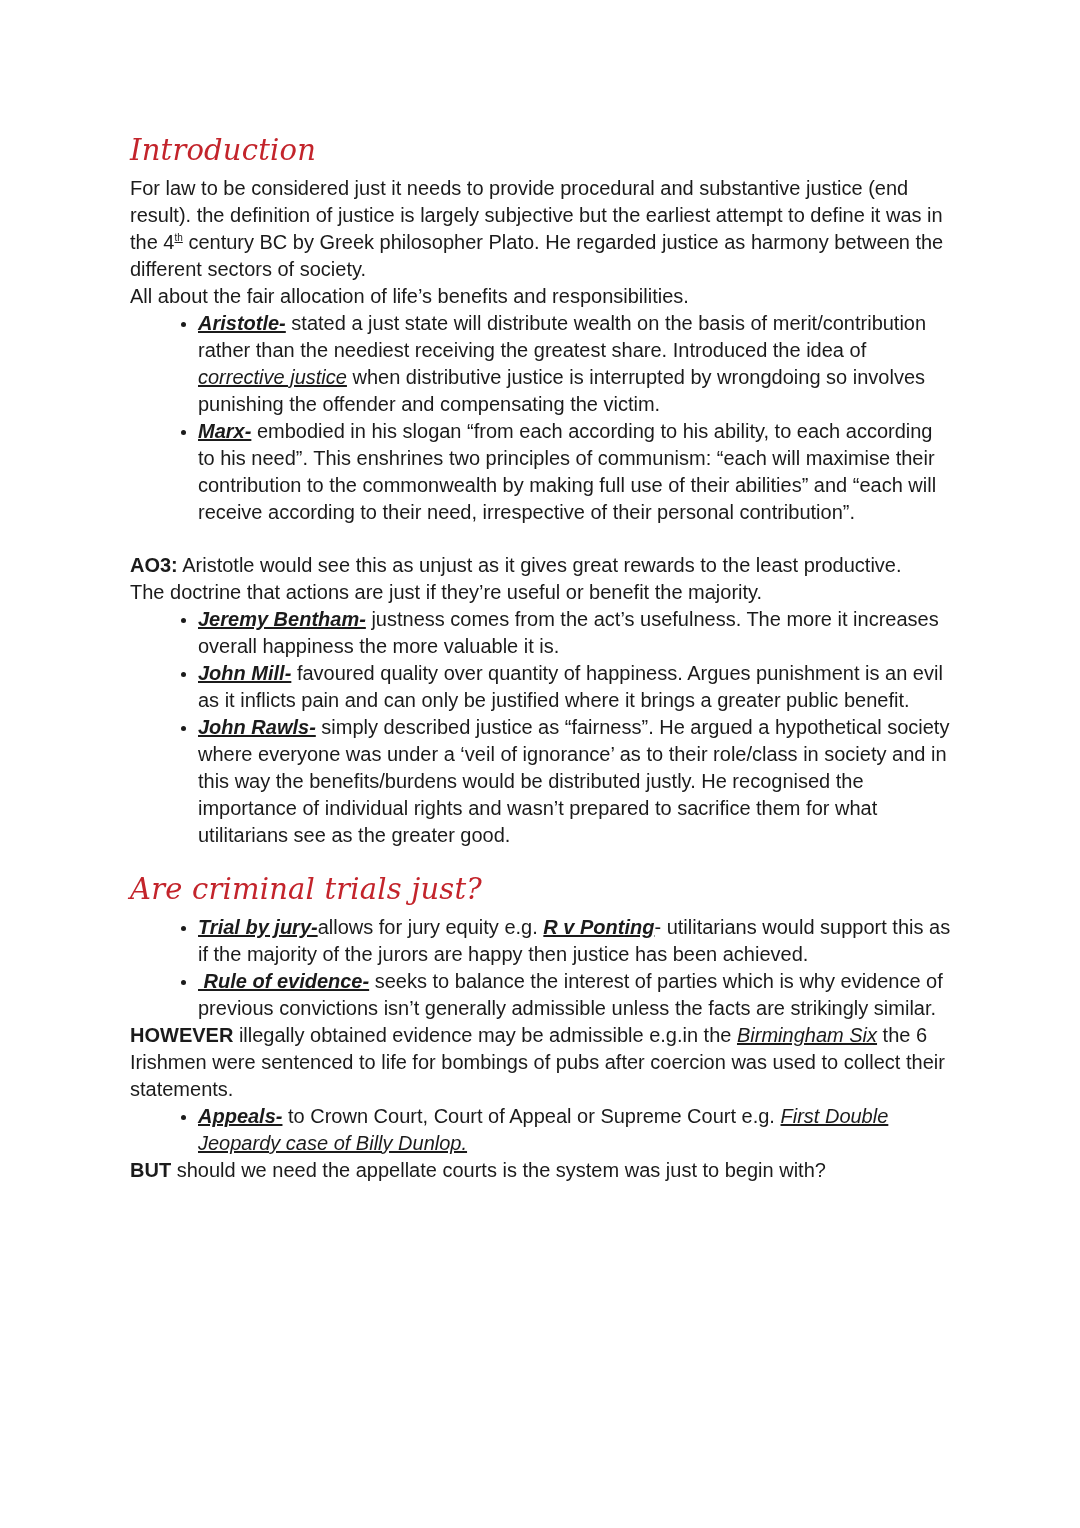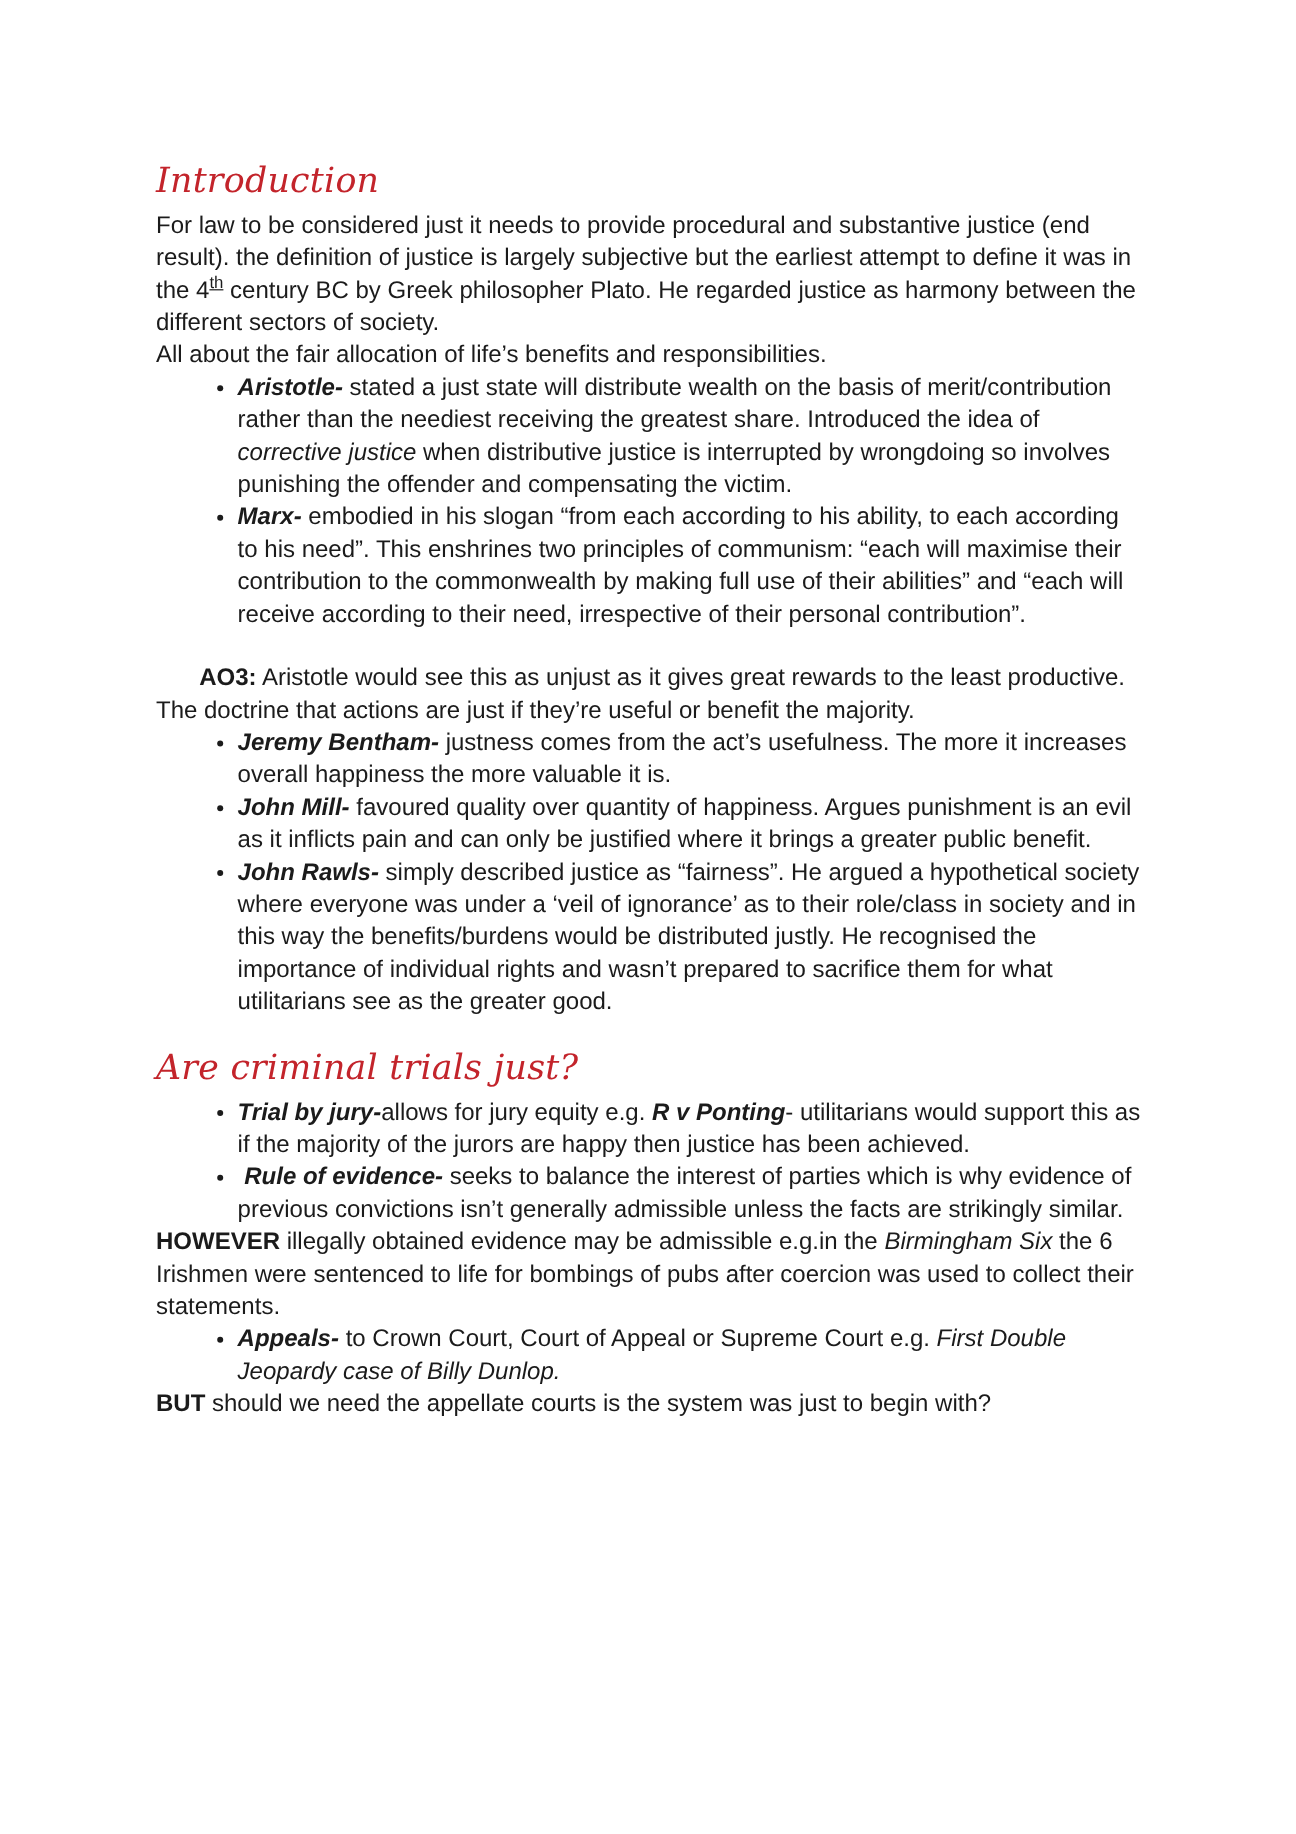--- a/index.html
+++ b/index.html
@@ -35,40 +35,39 @@
   .page > h2.heading:first-child {
     margin-top: 0;
   }
   p.para {
     font-size: 20px;
     line-height: 27px;
     margin: 0;
   }
   p.para.spaced {
     margin-top: 26px;
-    margin-left: 36px;
   }
   ul.bullets {
     margin: 0;
     padding-left: 68px;
     list-style: disc;
   }
   ul.bullets li {
     font-size: 20px;
     line-height: 27px;
     padding-left: 0;
   }
   ul.bullets li::marker {
     color: #1b1b1b;
     font-size: 17px;
   }
   .b  { font-weight: bold; }
-  .i  { font-style: italic; }
+  .i  { font-style: italic; text-decoration: underline; }
   .sup {
-    font-size: 14px;
+    font-size: 10px;
     vertical-align: super;
     line-height: 0;
     text-decoration: underline;
   }
 </style>
 </head>
 <body>
 
 <div class="page">
     <h2 class="heading">Introduction</h2>

